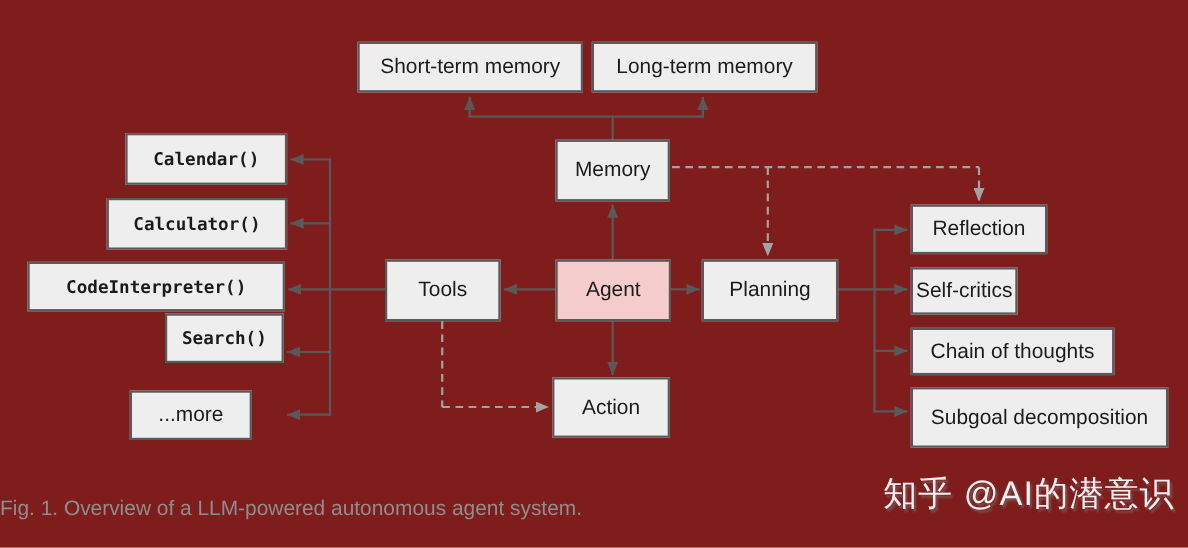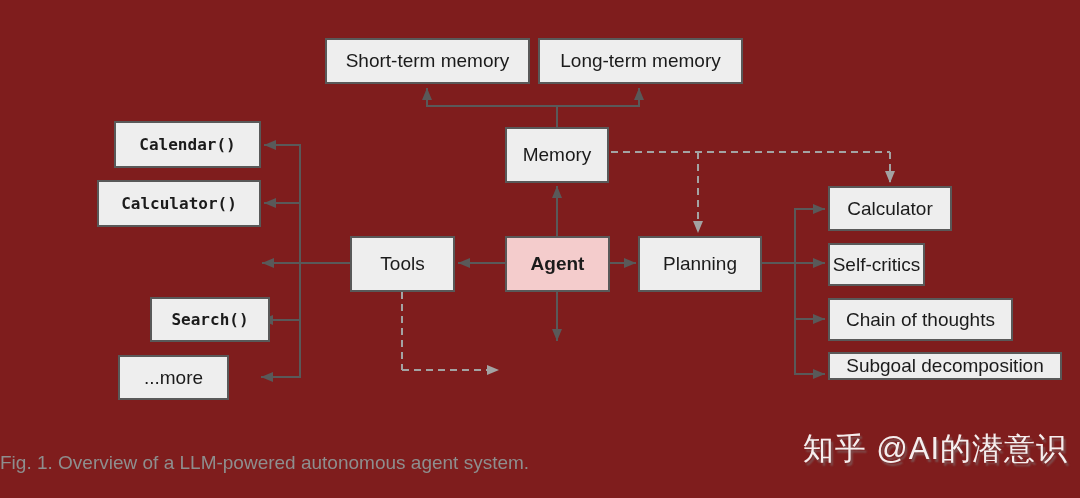--- a/index.html
+++ b/index.html
@@ -14,21 +14,21 @@
   .ah-g{fill:var(--dash-color,#a3a3a3);}
   .node{
     position:absolute;box-sizing:border-box;
     background:var(--node-fill,#eeeeee);
     border:2px solid var(--node-border,#595959);
     display:flex;align-items:center;justify-content:center;
     font-size:19px;color:#1b1b1b;white-space:nowrap;
   }
   .node.agent{
     background:var(--agent-fill,#f4cccc);
-    font-weight:bold;
+    font-weight:normal;
   }
   .node.tool{
     font-family:"DejaVu Sans Mono","Liberation Mono",monospace;
     font-weight:bold;font-size:16px;
   }
   .caption{
     position:absolute;left:0;right:0;top:452px;
     font-size:19px;color:var(--caption-color,#8e8e8e);
   }
   .watermark{
@@ -87,27 +87,29 @@
     <line class="d" x1="402" y1="370" x2="498" y2="370" marker-end="url(#ag)"></line>
   </svg>
 
   <div class="node" style="left:325px;top:38px;width:205px;height:46px">Short-term memory</div>
   <div class="node" style="left:538px;top:38px;width:205px;height:46px">Long-term memory</div>
   <div class="node" style="left:505px;top:127px;width:104px;height:56px">Memory</div>
 
   <div class="node" style="left:350px;top:236px;width:105px;height:56px">Tools</div>
   <div class="node agent" style="left:505px;top:236px;width:105px;height:56px">Agent</div>
   <div class="node" style="left:638px;top:236px;width:124px;height:56px">Planning</div>
+  <div class="node" style="left:502px;top:343px;width:107px;height:55px">Action</div>
 
   <div class="node tool" style="left:114px;top:121px;width:147px;height:47px">Calendar()</div>
   <div class="node tool" style="left:97px;top:180px;width:164px;height:47px">Calculator()</div>
-  <div class="node tool" style="left:150px;top:297px;width:120px;height:45px">Search()</div>
+  <div class="node tool" style="left:25px;top:238px;width:234px;height:45px">CodeInterpreter()</div>
+  <div class="node tool" style="left:150px;top:285px;width:108px;height:45px">Search()</div>
   <div class="node" style="left:118px;top:355px;width:111px;height:45px">...more</div>
 
-  <div class="node" style="left:828px;top:186px;width:124px;height:45px">Calculator</div>
+  <div class="node" style="left:828px;top:186px;width:124px;height:45px">Reflection</div>
   <div class="node" style="left:828px;top:243px;width:97px;height:43px">Self-critics</div>
   <div class="node" style="left:828px;top:298px;width:185px;height:43px">Chain of thoughts</div>
-  <div class="node" style="left:828px;top:352px;width:234px;height:28px">Subgoal decomposition</div>
+  <div class="node" style="left:828px;top:352px;width:234px;height:55px">Subgoal decomposition</div>
 
   <div class="caption">Fig. 1. Overview of a LLM-powered autonomous agent system.</div>
 
   <div class="watermark">知乎 @AI的潜意识</div>
 </div>
 
 </body></html>

